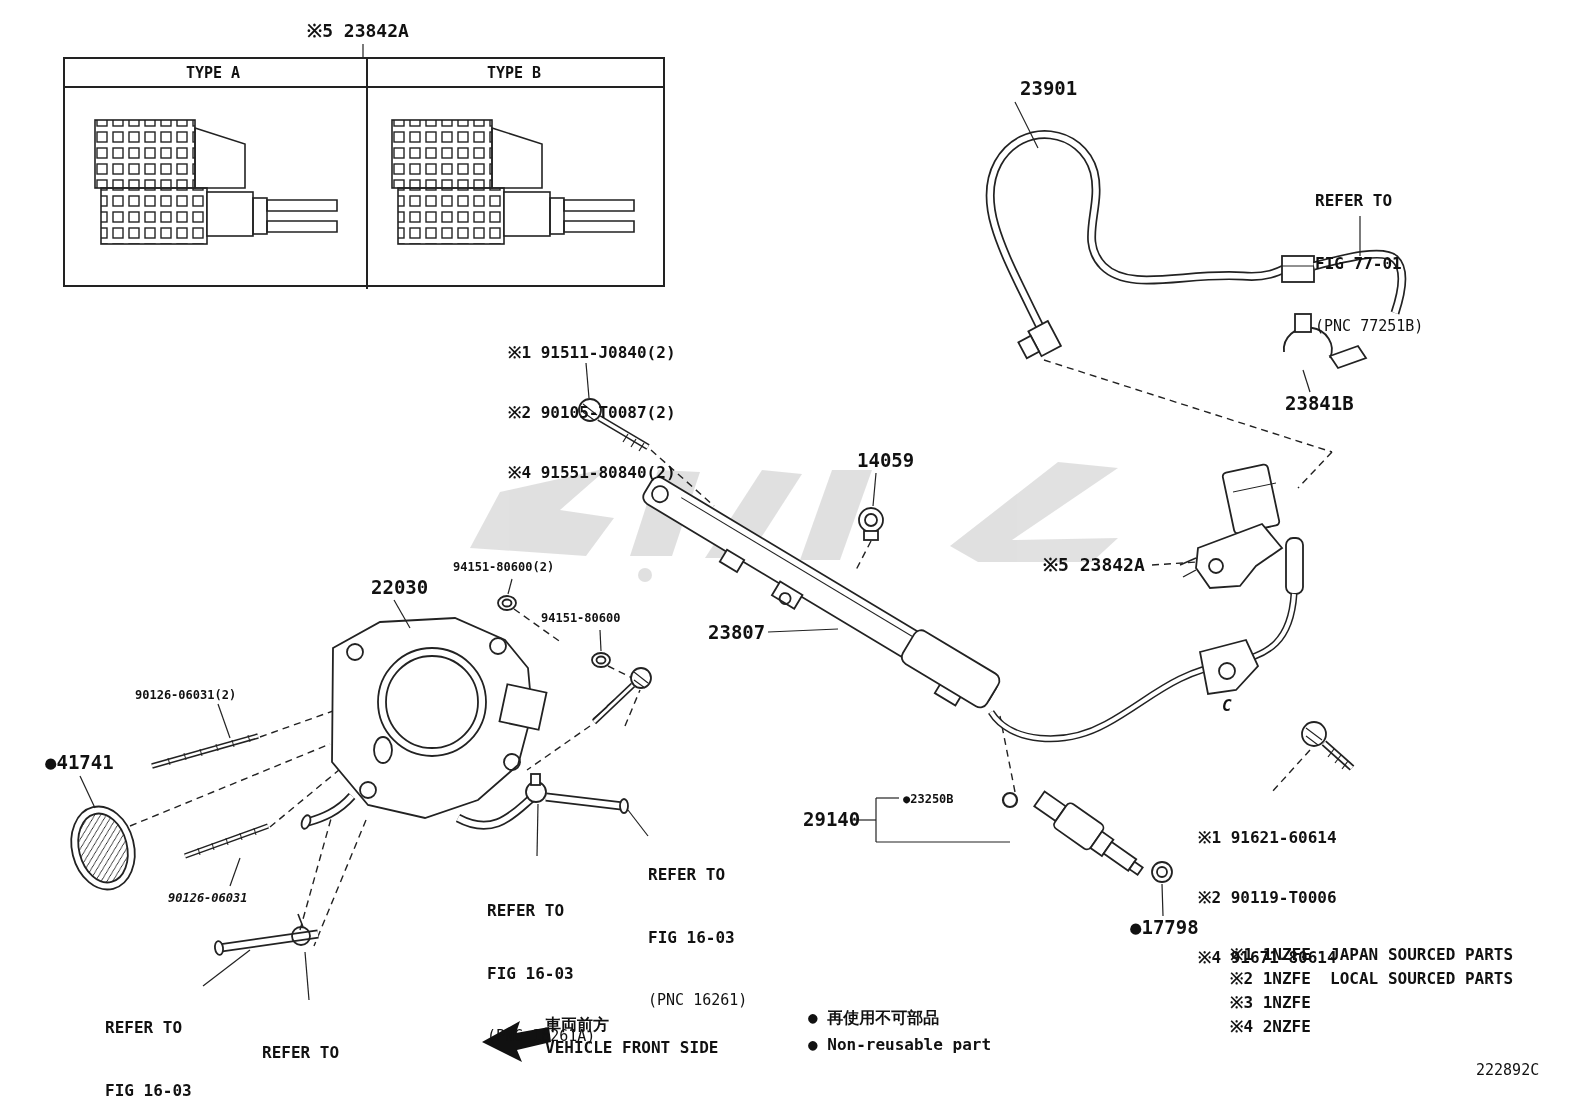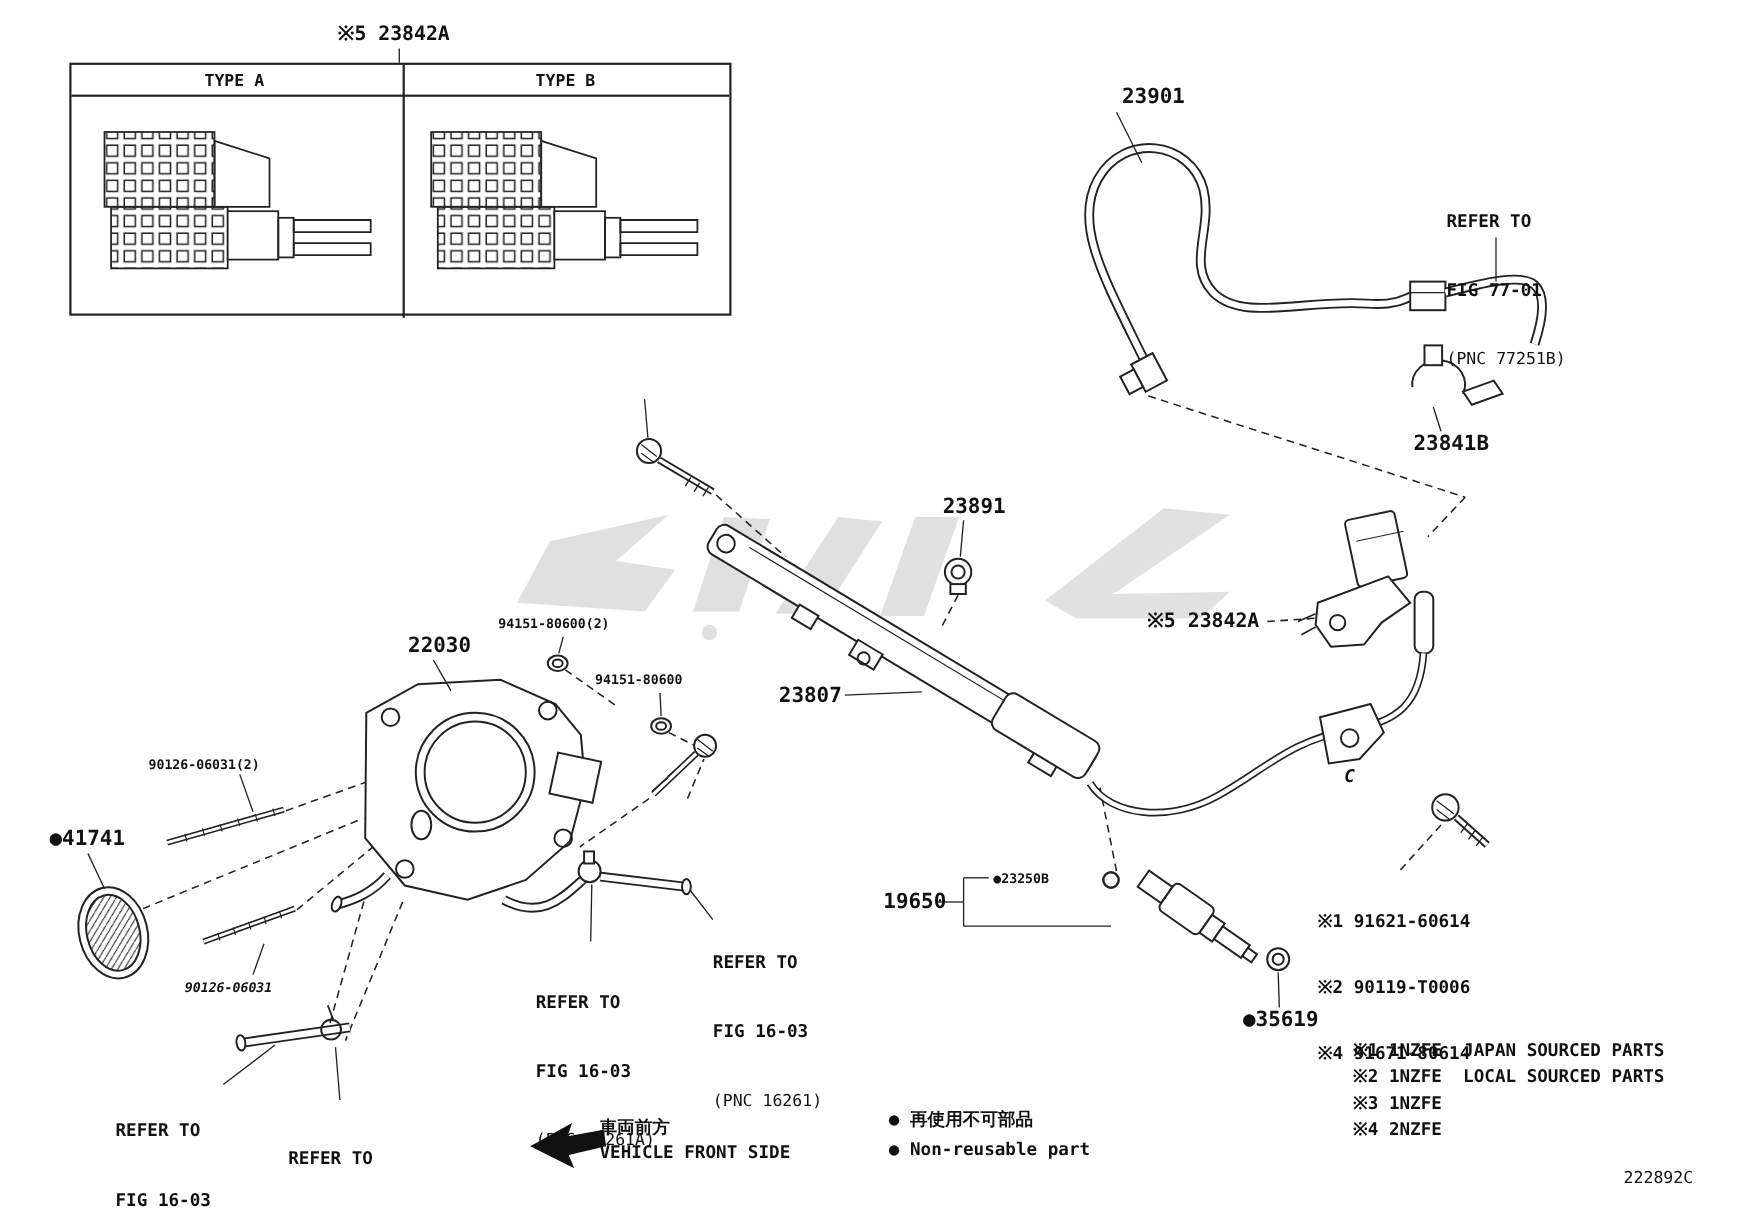--- a/index.html
+++ b/index.html
@@ -266,32 +266,37 @@
   <div class="lbl big" style="left:1020px; top:78px;">23901</div>
 
   <div class="lbl note" style="left:1315px; top:148px;">
     <div>REFER TO</div>
     <div>FIG 77-01</div>
     <div class="pnc">(PNC 77251B)</div>
   </div>
 
   <div class="lbl big" style="left:1285px; top:393px;">23841B</div>
 
-
-  <div class="lbl big" style="left:857px; top:450px;">23891</div>
+  <div class="lbl note" style="left:508px; top:303px; line-height:20px;">
+    <div>※1 91511-J0840(2)</div>
+    <div>※2 90105-T0087(2)</div>
+    <div>※4 91551-80840(2)</div>
+  </div>
+
+  <div class="lbl big" style="left:857px; top:450px;">14059</div>
   <div class="lbl call" style="left:1043px; top:554px;">※5 23842A</div>
   <div class="lbl" style="left:453px; top:557px;">94151-80600(2)</div>
   <div class="lbl big" style="left:371px; top:577px;">22030</div>
   <div class="lbl" style="left:541px; top:608px;">94151-80600</div>
   <div class="lbl big" style="left:708px; top:622px;">23807</div>
   <div class="lbl" style="left:135px; top:685px;">90126-06031(2)</div>
   <div class="lbl big" style="left:45px;  top:752px;">●41741</div>
 
 
-  <div class="lbl big" style="left:803px; top:809px;">19650</div>
+  <div class="lbl big" style="left:803px; top:809px;">29140</div>
   <div class="lbl" style="left:903px; top:789px;">●23250B</div>
 
   <div class="lbl note" style="left:648px; top:822px;">
     <div>REFER TO</div>
     <div>FIG 16-03</div>
     <div class="pnc">(PNC 16261)</div>
   </div>
 
   <div class="lbl note" style="left:487px; top:858px;">
     <div>REFER TO</div>
@@ -300,21 +305,21 @@
   </div>
 
   <div class="lbl" style="left:168px; top:888px;font-style:italic;">90126-06031</div>
 
   <div class="lbl note" style="left:1198px; top:788px; line-height:20px;">
     <div>※1 91621-60614</div>
     <div>※2 90119-T0006</div>
     <div>※4 91671-80614</div>
   </div>
 
-  <div class="lbl big" style="left:1130px; top:917px;">●35619</div>
+  <div class="lbl big" style="left:1130px; top:917px;">●17798</div>
 
   <div class="lbl note" style="left:105px; top:975px;">
     <div>REFER TO</div>
     <div>FIG 16-03</div>
     
   </div>
 
   <div class="lbl note" style="left:262px; top:1000px;">
     <div>REFER TO</div>
     

